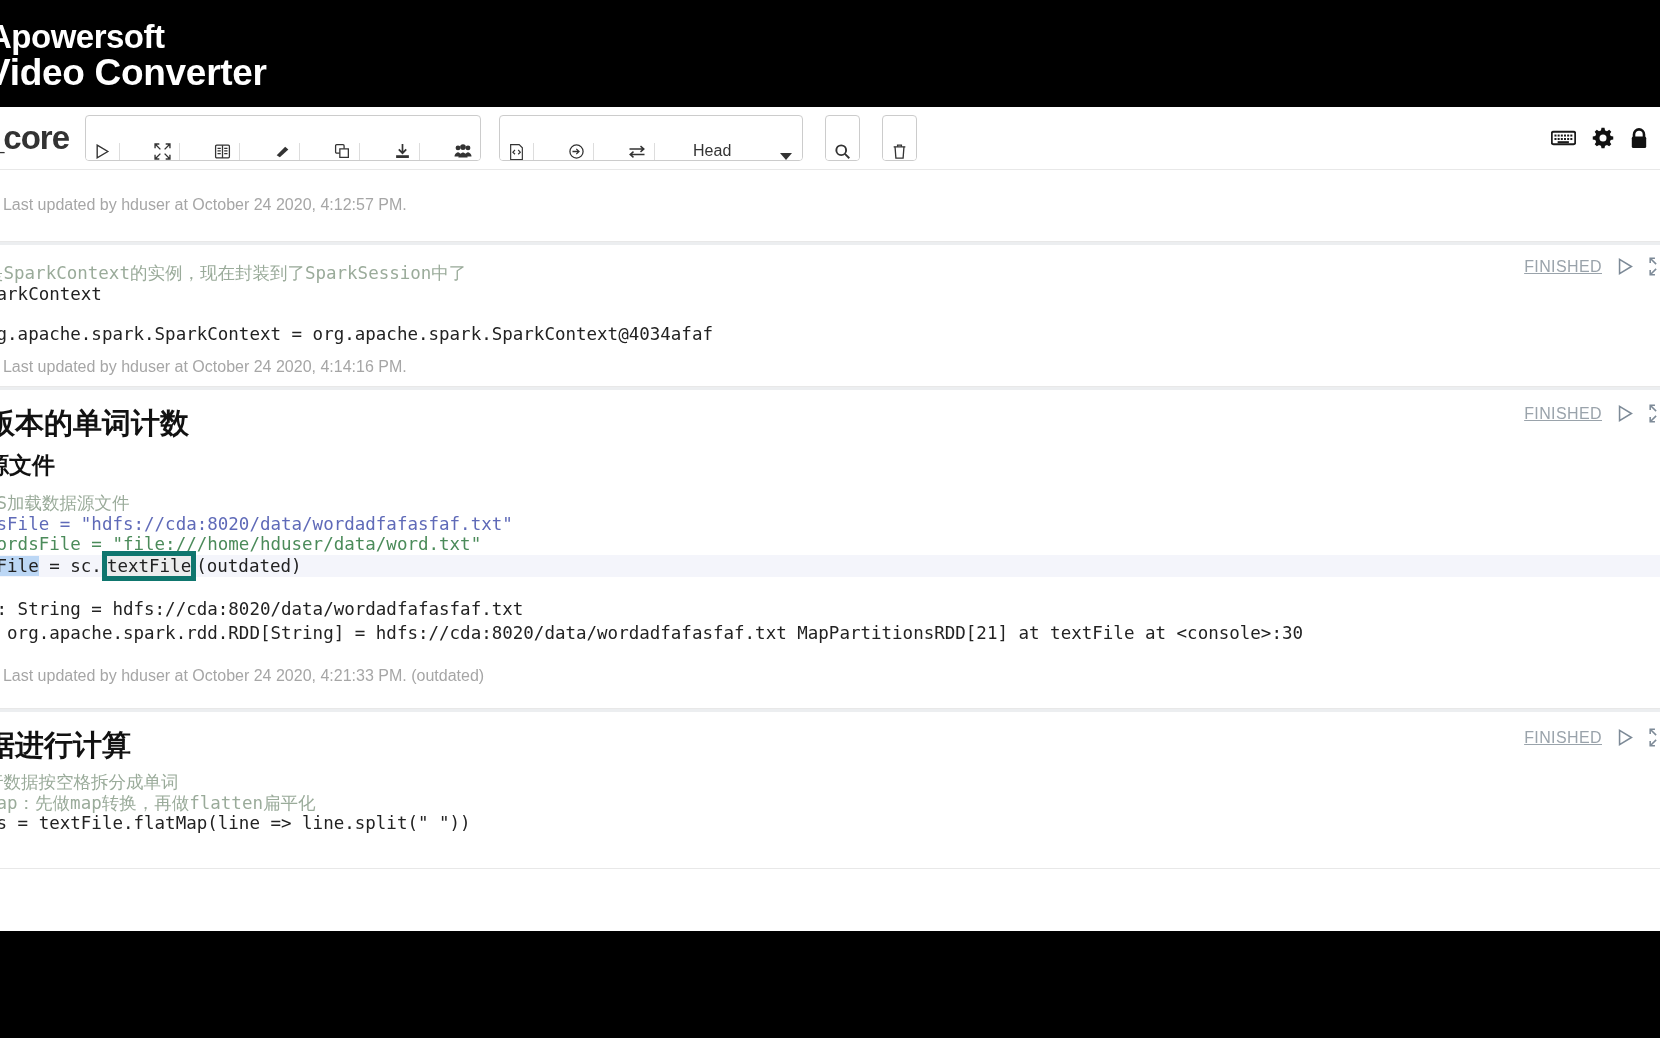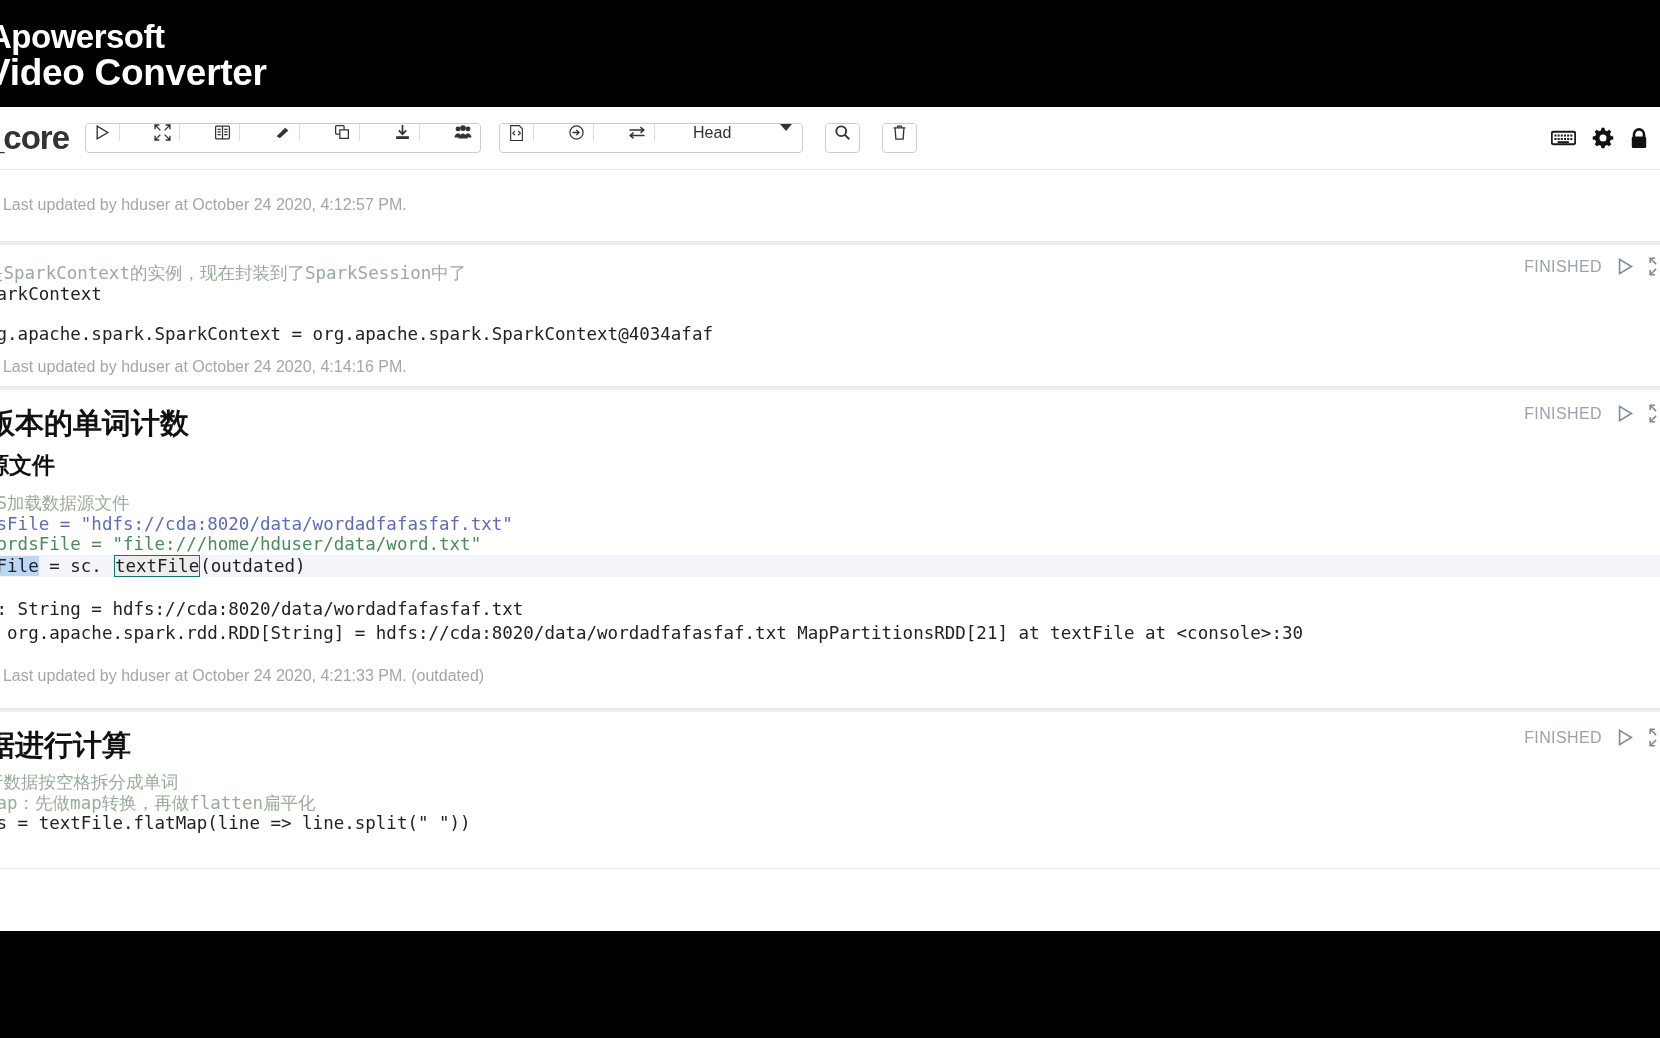--- a/index.html
+++ b/index.html
@@ -55,25 +55,25 @@
     font-size: 33px;
     font-weight: bold;
     color: #333333;
     letter-spacing: -1px;
     margin-left: -14px;
     margin-right: 16px;
     white-space: nowrap;
   }
   .btn-group {
     display: flex;
-    align-items: flex-start;
+    align-items: flex-end;
     border: 1px solid #ccc;
     border-radius: 4px;
     overflow: hidden;
-    height: 30px;
+    height: 46px;
     background: #fff;
     gap: 26px;
   }
   .btn-group + .btn-group { margin-left: 18px; }
   .tb-btn {
     min-width: 33px;
     padding: 0 8px;
     display: flex;
     align-items: center;
     justify-content: center;
@@ -126,21 +126,21 @@
     position: absolute;
     right: 0;
     top: 12px;
     display: flex;
     align-items: center;
     gap: 14px;
     color: #9aa3ab;
     font-size: 16px;
     letter-spacing: 0.4px;
   }
-  .status-text { color: #9aa3ab; }
+  .status-text { color: #9aa3ab; text-decoration: underline; }
   .ctl-icon { cursor: pointer; display: flex; align-items: center; color: #7d8a97; }
 
   .footer-note {
     color: #a6a6a6;
     font-size: 16px;
     padding: 10px 0 12px 0;
     margin-left: -14px;
     white-space: nowrap;
   }
 
@@ -157,21 +157,21 @@
     padding: 0;
   }
   .code-line.active {
     background: #f4f5fb;
     padding-top: 1px; padding-bottom: 1px;
   }
   .cm-comment { color: #9aab9a; }
   .cm-str { color: #4b8b5a; }
   .cm-str-blue { color: #5f6ab8; }
   .sel { background: #bcd7f5; }
-  .tok-box { border: 1px solid #0f766e; background: #ecedee; margin-left: 12px; }
+  .tok-box { border: 5px solid #0f766e; background: #ecedee; }
 
   .out-line {
     font-family: "DejaVu Sans Mono", "Liberation Mono", monospace;
     font-size: 17.5px;
     line-height: 24px;
     white-space: pre;
     color: #222;
     margin-left: -14px;
   }
 

